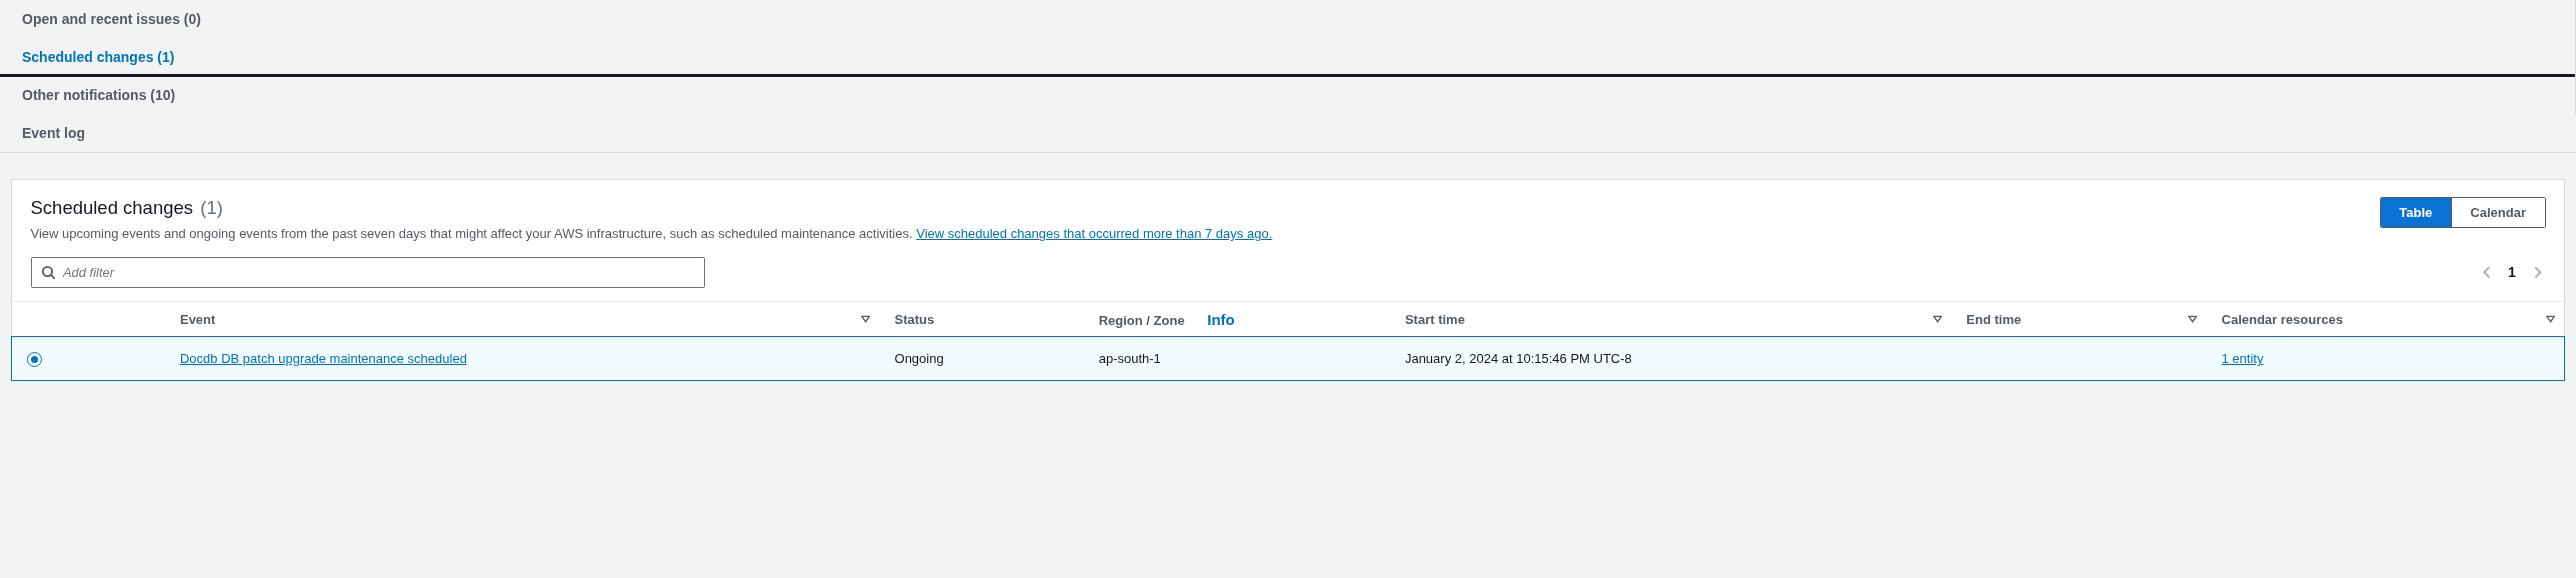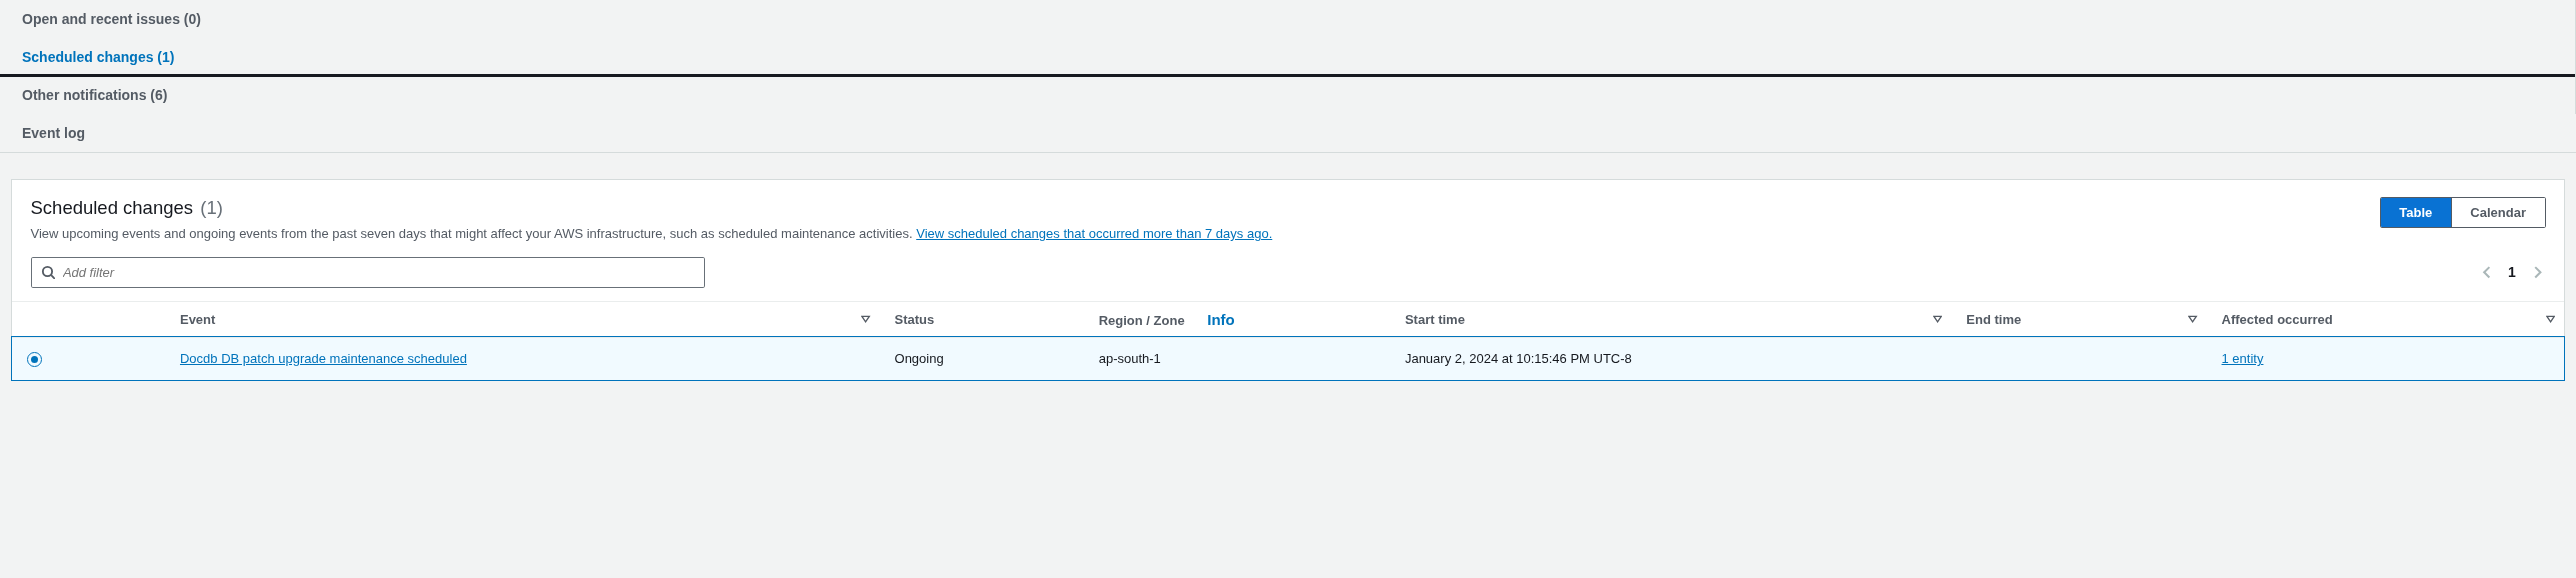--- a/index.html
+++ b/index.html
@@ -197,21 +197,21 @@
     .col-end { width: 10%; }
     .col-affected { width: 14%; }
     svg.caret { width: 9.2px; height: 9.2px; }
   </style>
 </head>
 <body>
 
 <div class="tabs">
   <div class="tab">Open and recent issues (0)</div>
   <div class="tab active">Scheduled changes (1)</div>
-  <div class="tab">Other notifications (6)</div>
+  <div class="tab">Other notifications (10)</div>
   <div class="tab">Event log</div>
 </div>
 
 <div class="panel">
 
   <div class="panel-header">
     <div class="panel-title-wrap">
       <span class="panel-title">Scheduled changes</span>
       <span class="panel-title-count">(1)</span>
       <div class="panel-desc">
@@ -271,21 +271,21 @@
         </th>
         <th class="col-end right-caret">
           <span>End time</span>
           <span class="sort-caret-right">
             <svg class="caret" viewBox="0 0 10 10" fill="none" stroke="#545b64" stroke-width="1.5">
                 <polygon points="1,2 9,2 5,8" fill="none"></polygon>
               </svg>
           </span>
         </th>
         <th class="col-affected right-caret">
-          <span>Affected occurred</span>
+          <span>Calendar resources</span>
           <span class="sort-caret-right">
             <svg class="caret" viewBox="0 0 10 10" fill="none" stroke="#545b64" stroke-width="1.5">
                 <polygon points="1,2 9,2 5,8" fill="none"></polygon>
               </svg>
           </span>
         </th>
       </tr>
     </thead>
     <tbody>
       <tr class="selected">

